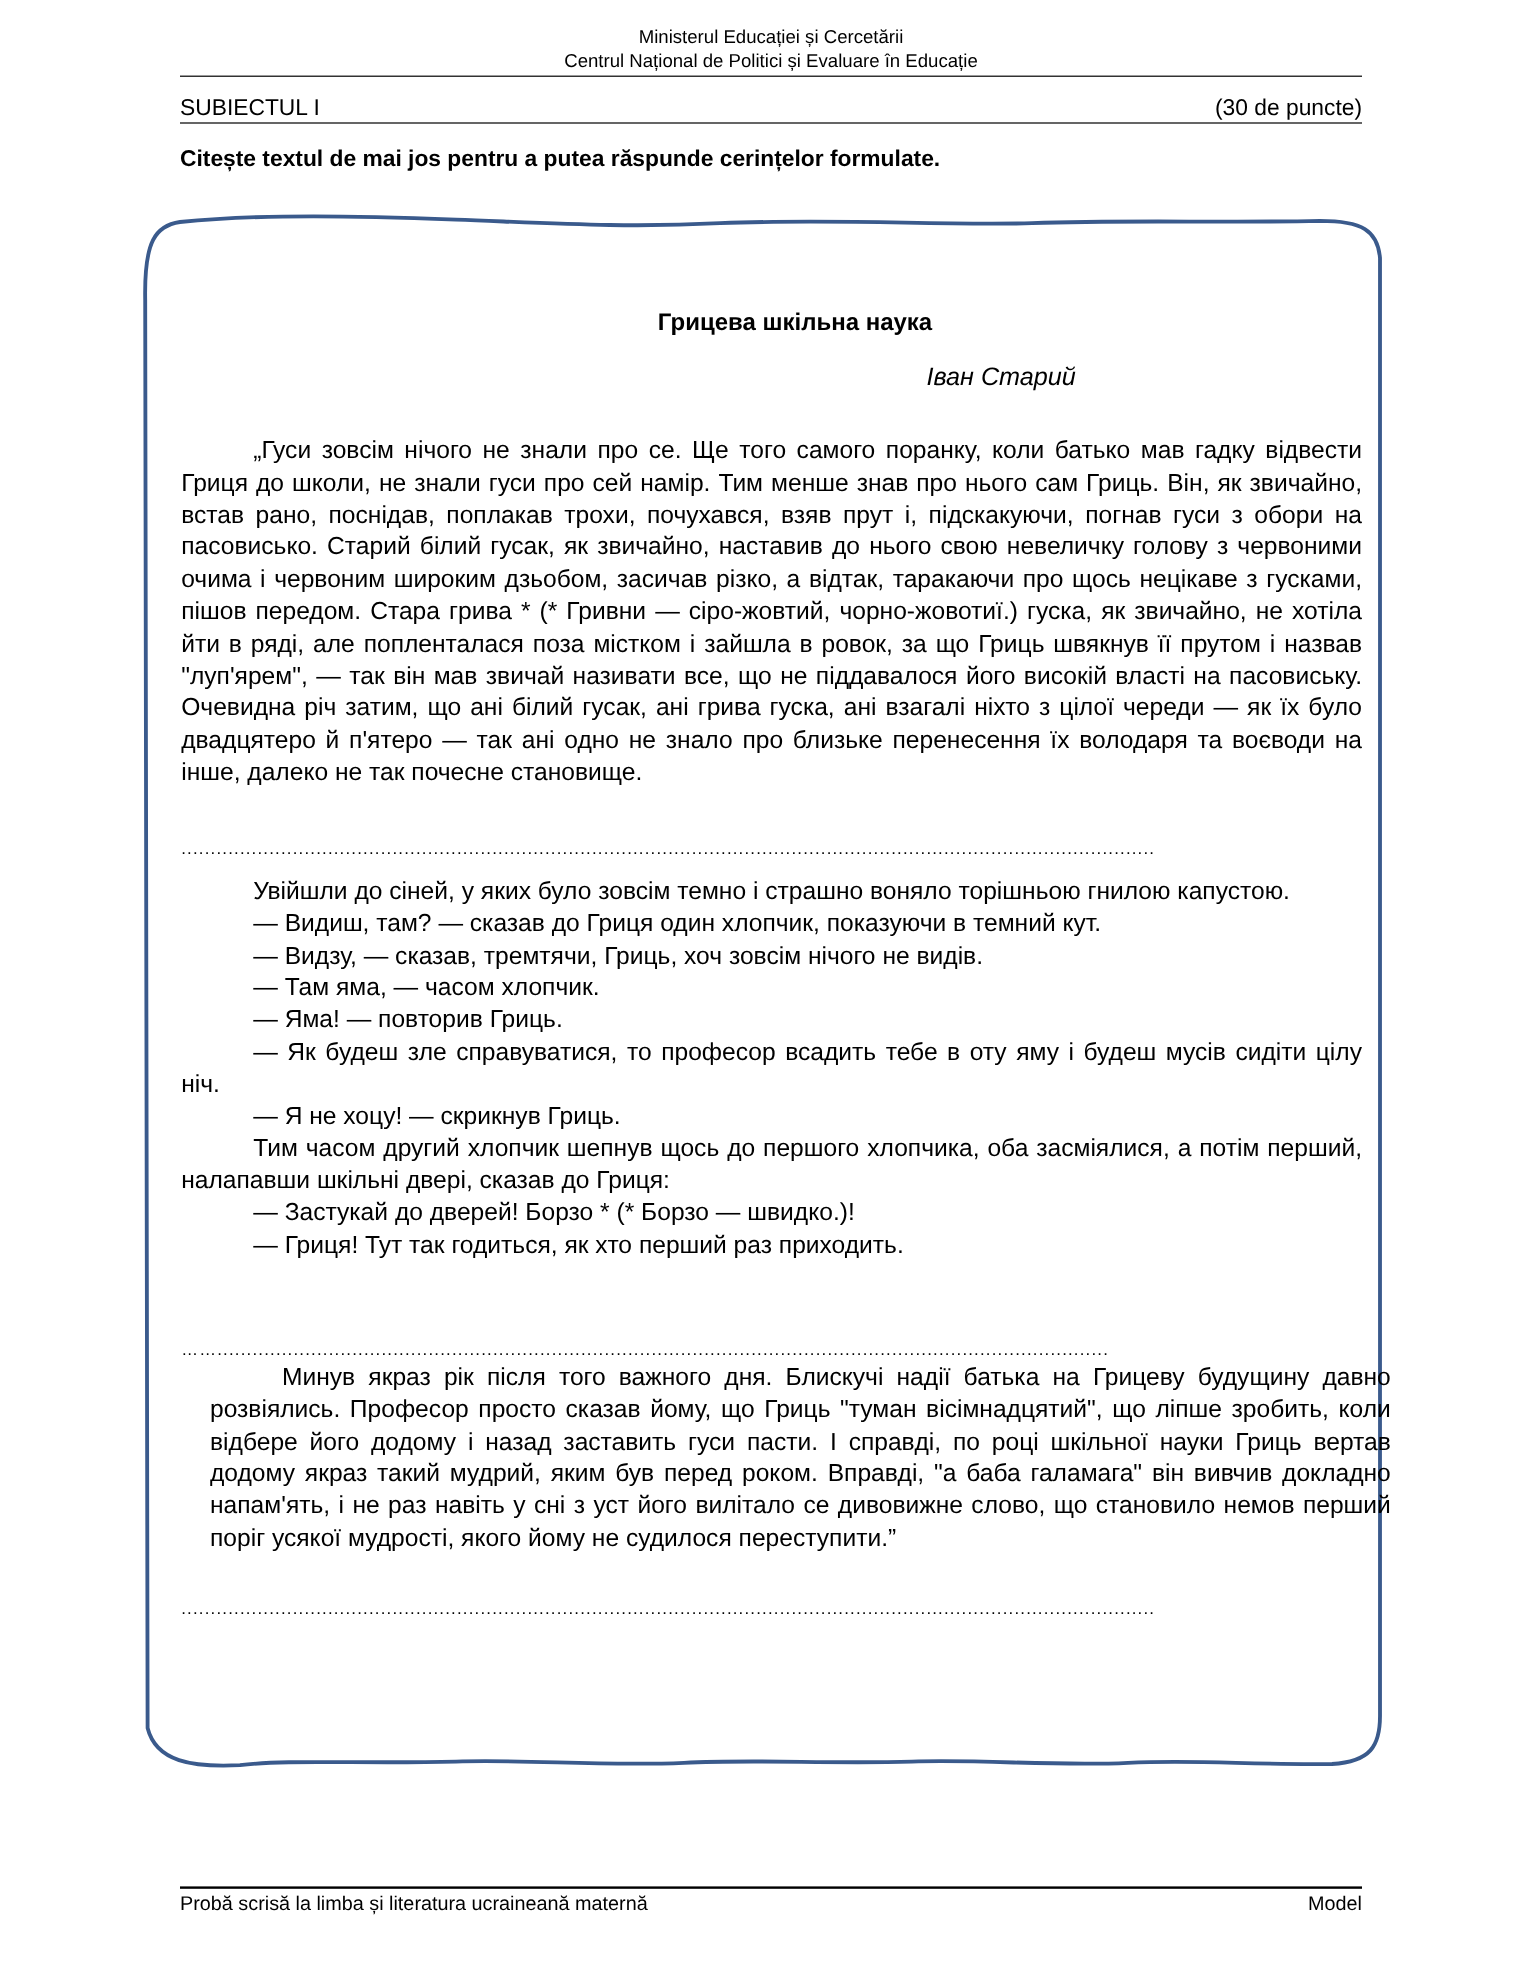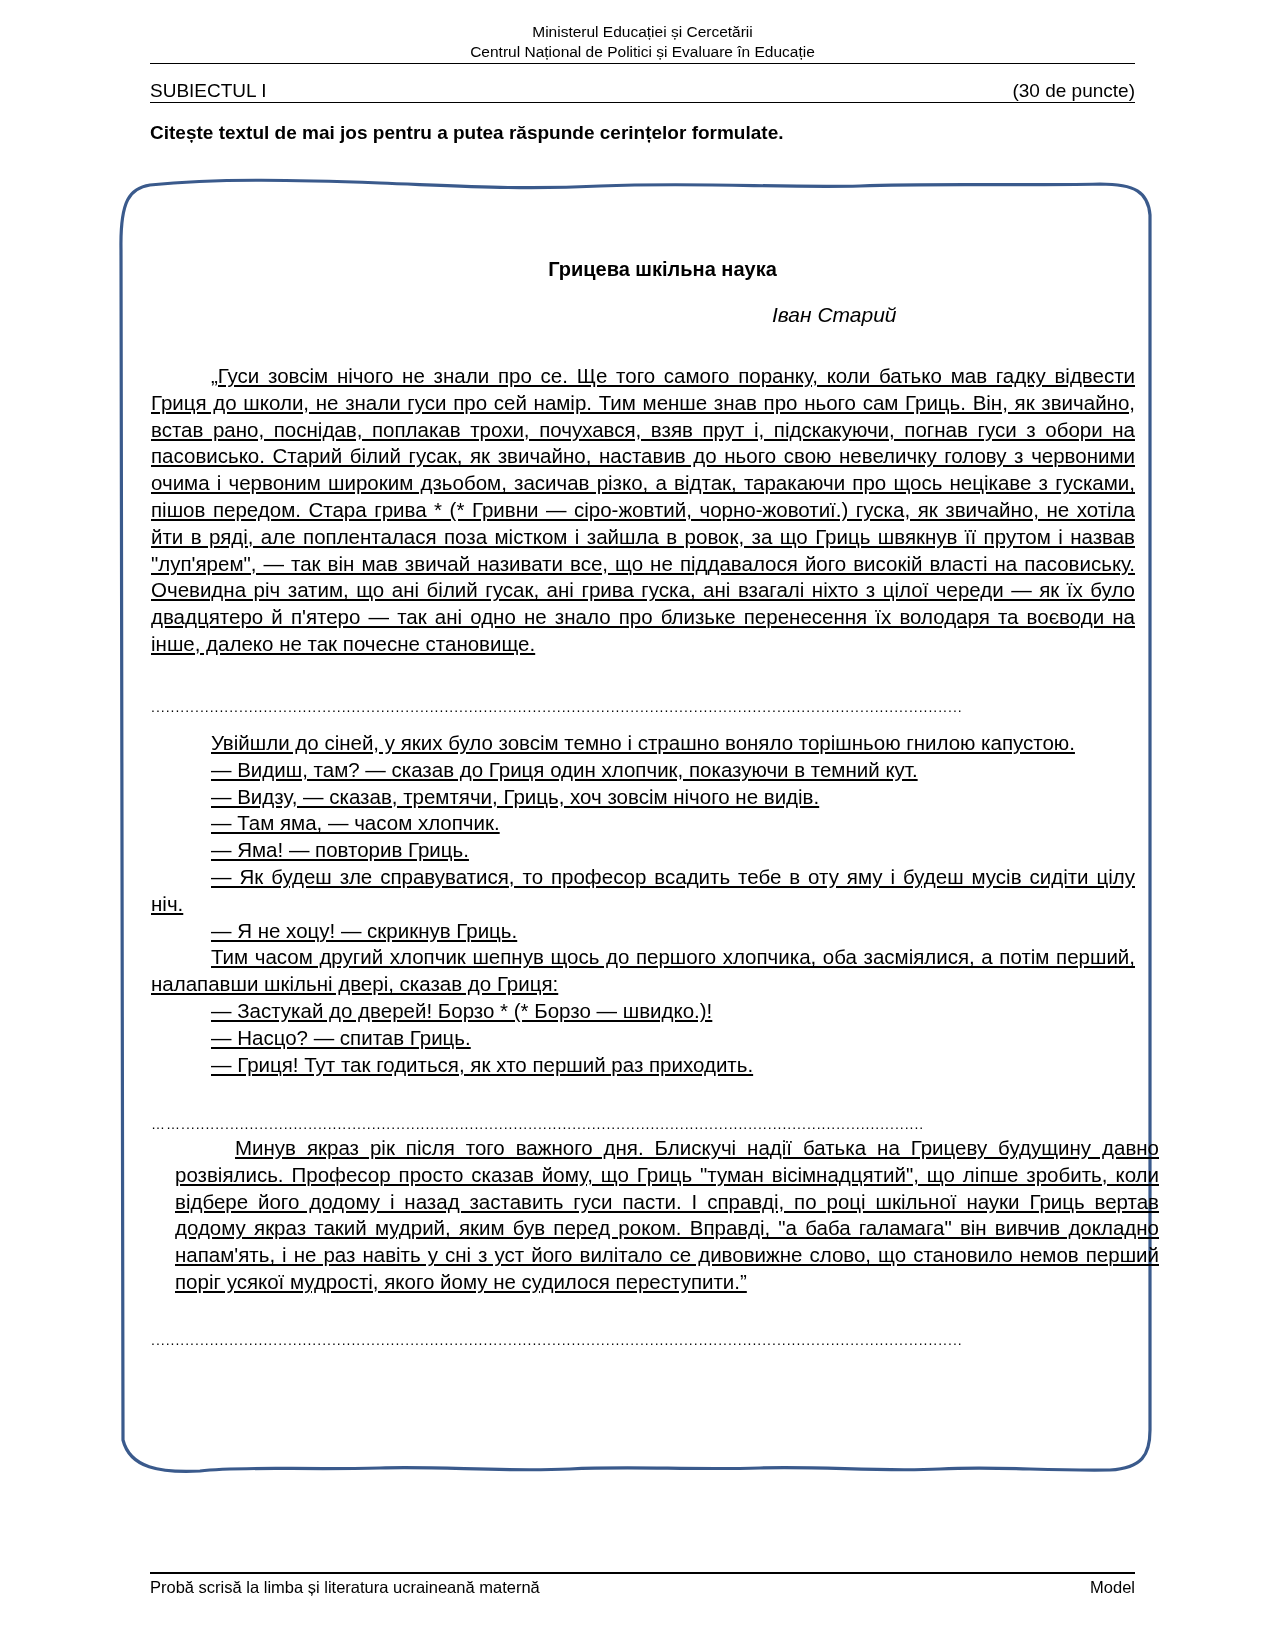--- a/index.html
+++ b/index.html
@@ -12,21 +12,21 @@
           font-weight:normal; font-size:19px; border-bottom:1.5px solid #000; }
   .subj .l { position:absolute; left:0; top:0; }
   .subj .r { position:absolute; right:0; top:0; }
   .instr { position:absolute; left:150px; top:122px; font-weight:bold; font-size:19px; }
   .frame { position:absolute; left:0; top:0; width:1275px; height:1650px; pointer-events:none; }
   .title { position:absolute; left:150px; width:985px; top:258px; text-align:center;
            font-weight:bold; font-size:20px; padding-left:40px; box-sizing:border-box; }
   .author { position:absolute; left:772px; top:303px; font-style:italic; font-size:21px; }
   .text { position:absolute; left:151px; width:984px; font-size:20.5px; line-height:26.8px;
           text-align:justify; }
-  .text p { margin:0; text-indent:60px;text-decoration:underline; }
+  .text p { margin:0; text-indent:60px; }
   .text p.dlg { text-indent:60px; }
   .dots { position:absolute; left:151px; width:965px; overflow:hidden; white-space:nowrap;
           font-size:14px; letter-spacing:1px; line-height:14px; }
   .ftr-rule { position:absolute; left:150px; width:985px; top:1572px; border-top:2px solid #000; }
   .ftr-l { position:absolute; left:150px; top:1578px; font-size:16.5px; }
   .ftr-r { position:absolute; right:140px; top:1578px; font-size:16.5px; }
   .ftr-c { position:absolute; left:150px; width:985px; top:1692px; text-align:center; font-size:16.5px; }
 </style>
 </head>
 <body>
@@ -62,21 +62,20 @@
 <div class="text" style="top:730px;">
   <p>Увійшли до сіней, у яких було зовсім темно і страшно воняло торішньою гнилою капустою.</p>
   <p class="dlg">— Видиш, там? — сказав до Гриця один хлопчик, показуючи в темний кут.</p>
   <p class="dlg">— Видзу, — сказав, тремтячи, Гриць, хоч зовсім нічого не видів.</p>
   <p class="dlg">— Там яма, — часом хлопчик.</p>
   <p class="dlg">— Яма! — повторив Гриць.</p>
   <p class="dlg">— Як будеш зле справуватися, то професор всадить тебе в оту яму і будеш мусів сидіти цілу ніч.</p>
   <p class="dlg">— Я не хоцу! — скрикнув Гриць.</p>
   <p>Тим часом другий хлопчик шепнув щось до першого хлопчика, оба засміялися, а потім перший, налапавши шкільні двері, сказав до Гриця:</p>
   <p class="dlg">— Застукай до дверей! Борзо * (* Борзо — швидко.)!</p>
-  <p class="dlg">— Насцо? — спитав Гриць.</p>
   <p class="dlg">— Гриця! Тут так годиться, як хто перший раз приходить.</p>
 </div>
 
 <div class="dots" style="top:1117px;">……........................................................................................................................................................</div>
 
 <div class="text" style="top:1135px;margin-left:24px;">
   <p>Минув якраз рік після того важного дня. Блискучі надії батька на Грицеву будущину давно розвіялись. Професор просто сказав йому, що Гриць "туман вісімнадцятий", що ліпше зробить, коли відбере його додому і назад заставить гуси пасти. І справді, по році шкільної науки Гриць вертав додому якраз такий мудрий, яким був перед роком. Вправді, "а баба галамага" він вивчив докладно напам'ять, і не раз навіть у сні з уст його вилітало се дивовижне слово, що становило немов перший поріг усякої мудрості, якого йому не судилося переступити.”</p>
 </div>
 
 <div class="dots" style="top:1333px;">......................................................................................................................................................................</div>

